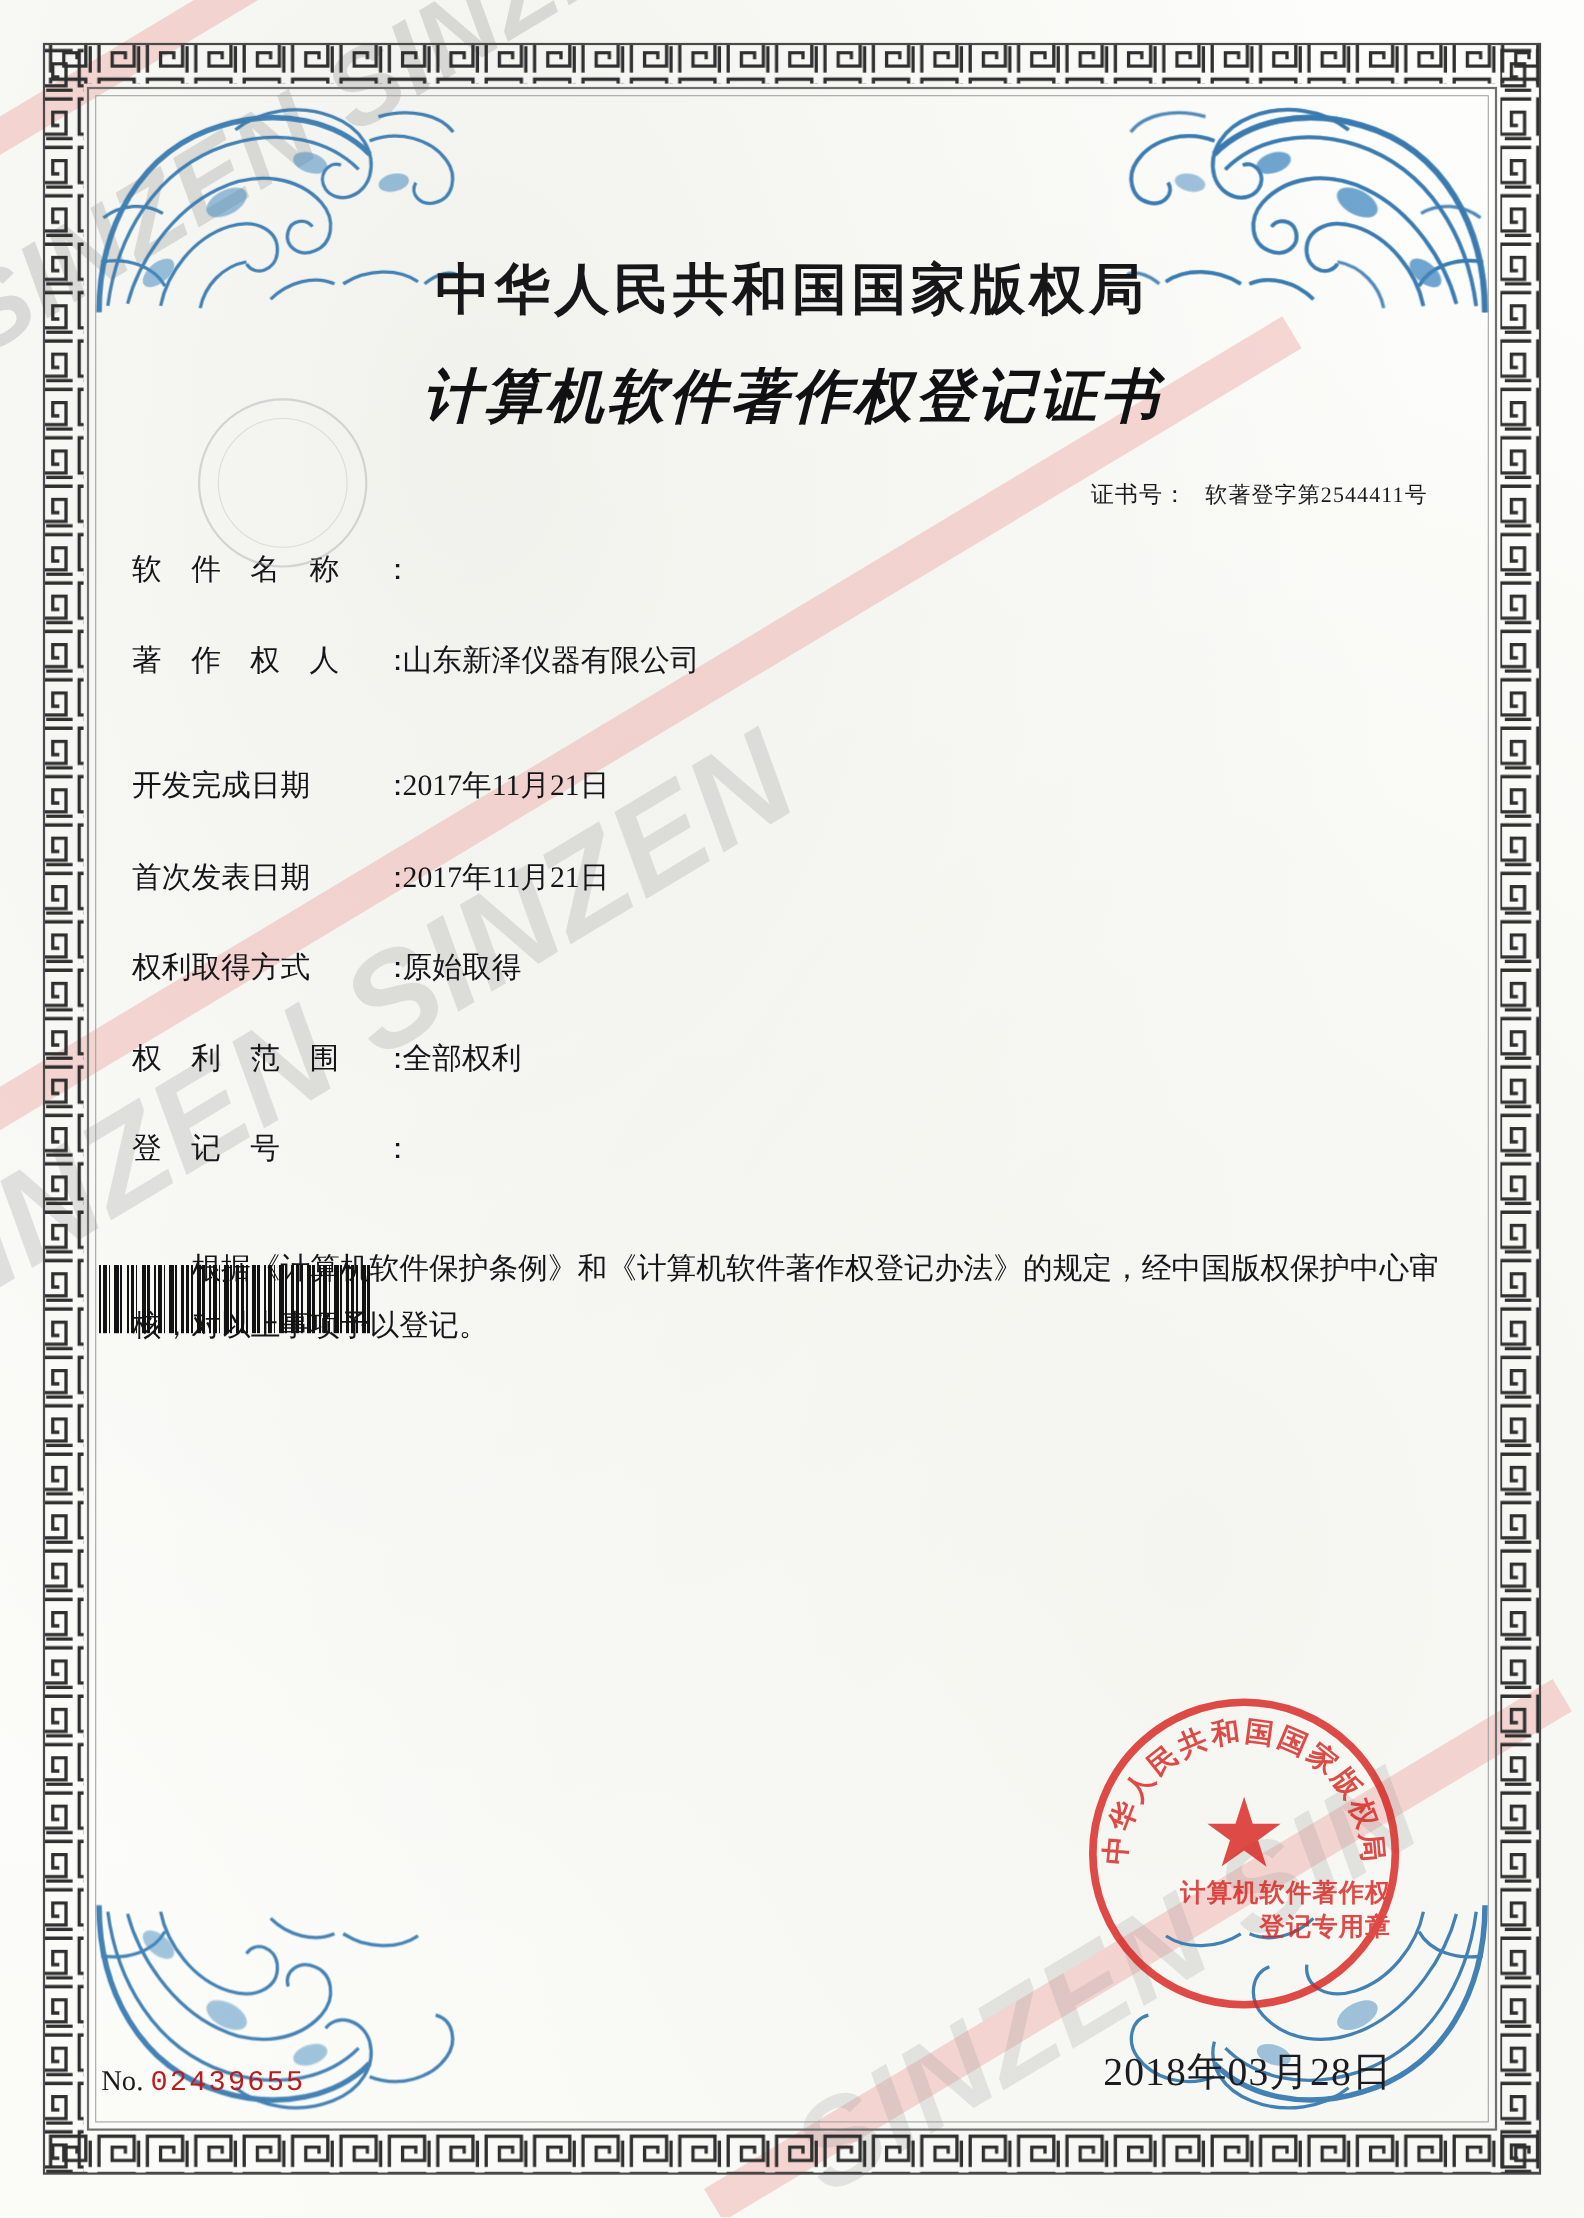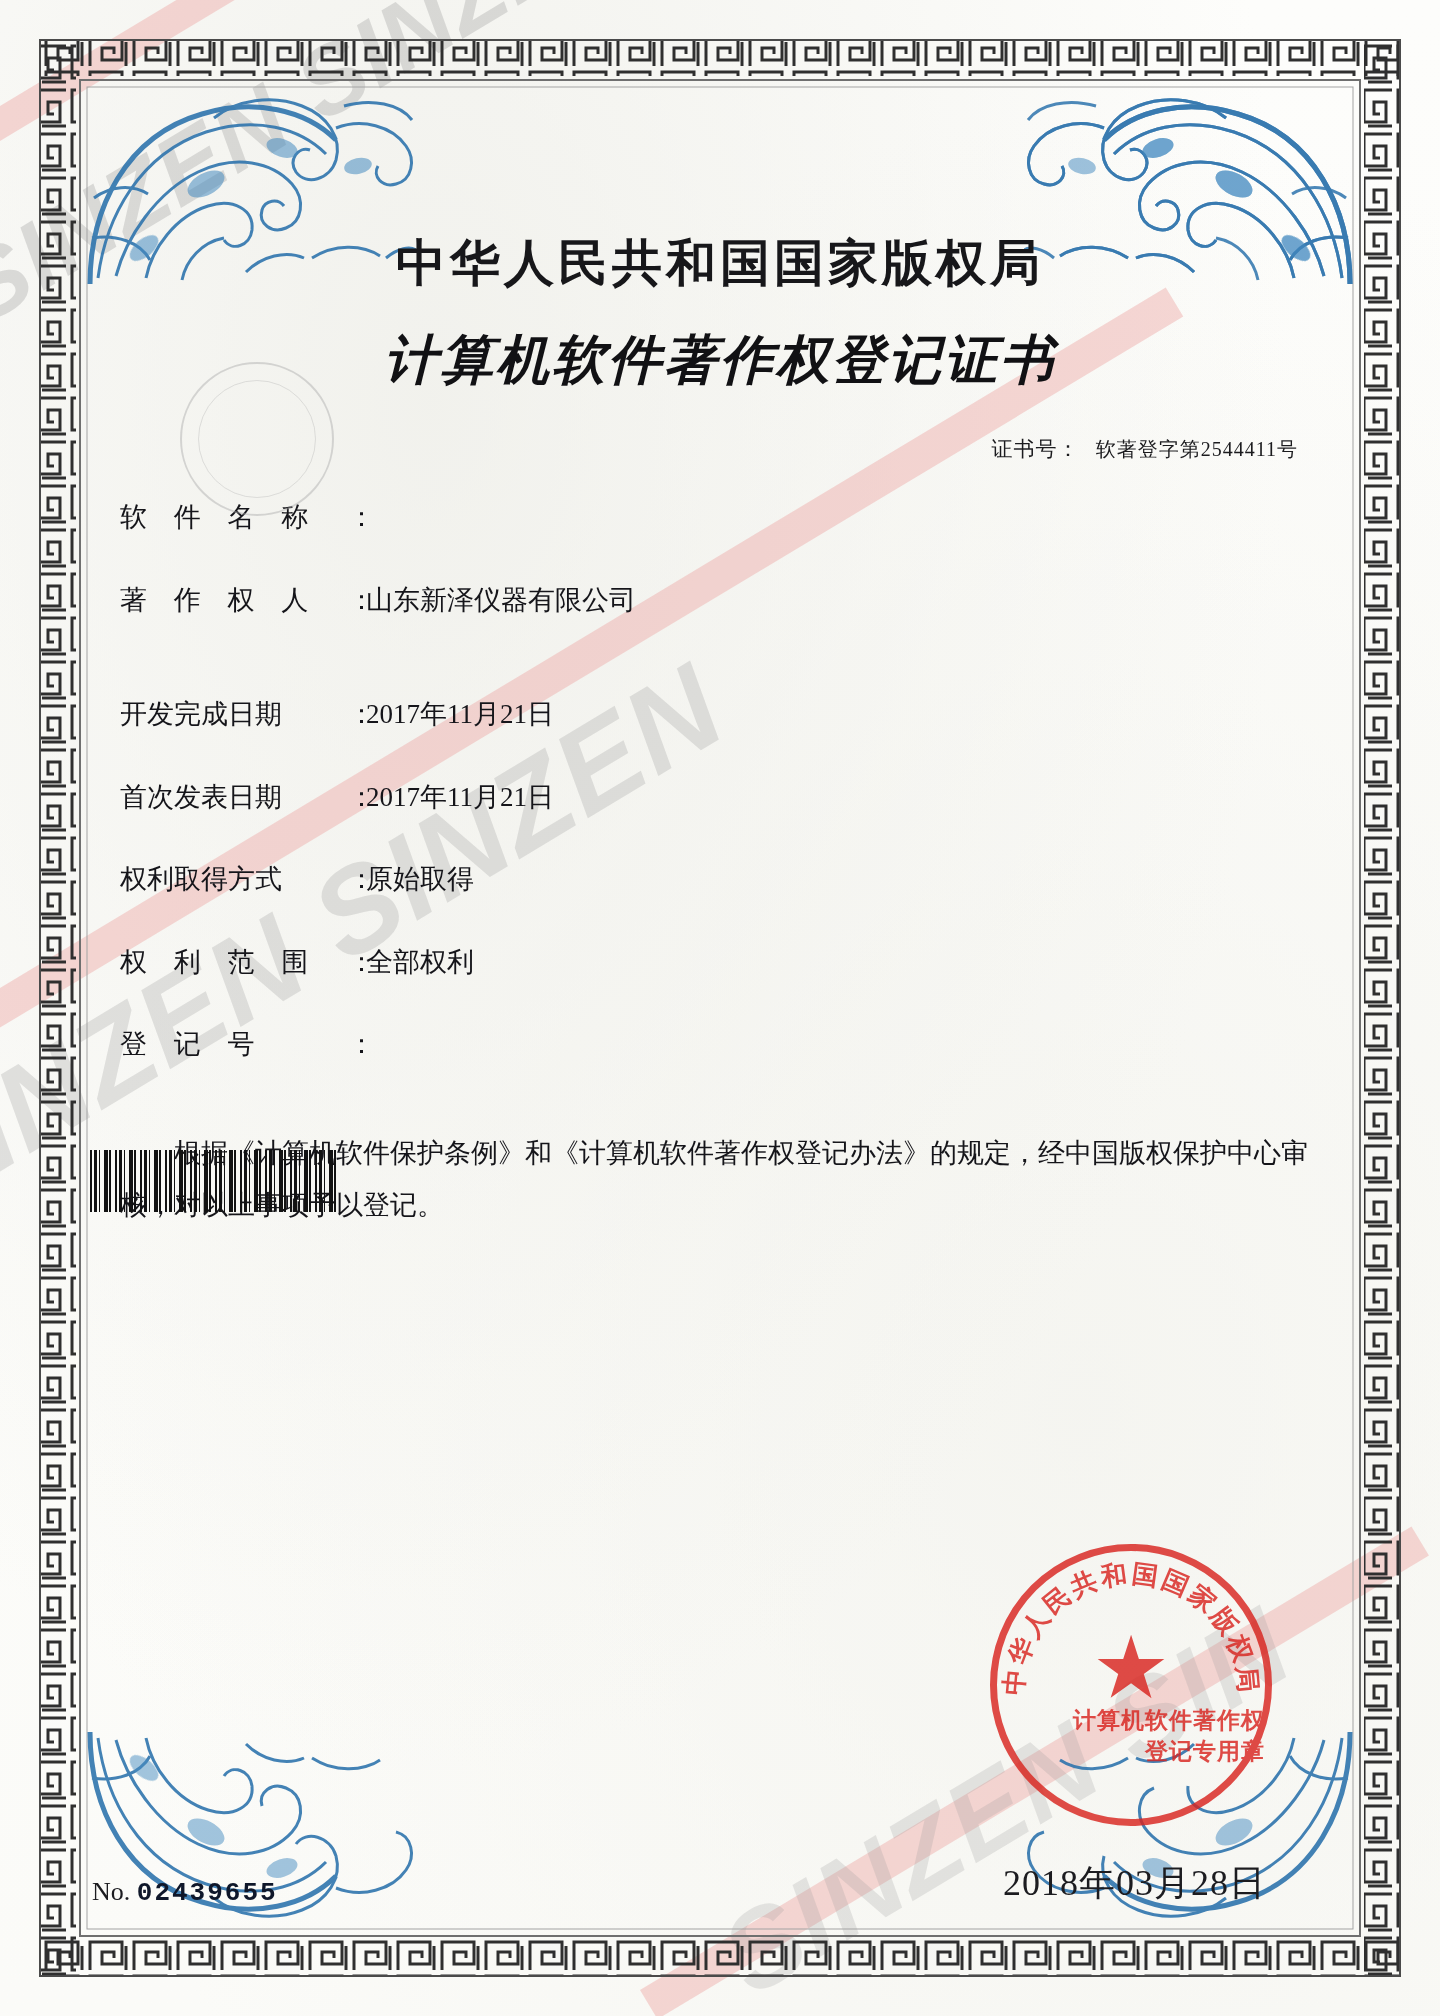--- a/index.html
+++ b/index.html
@@ -215,22 +215,21 @@
   #footer-no {
     position: absolute;
     left: 92px;
     bottom: 108px;
     font-size: 26px;
     color: #1c1c20;
   }
   #footer-no .num {
     font-family: "Liberation Mono", monospace;
     letter-spacing: 2px;
-    color: #0f172a;
-    font-weight: bold;
+    color: #b91c1c;
   }
   #footer-date {
     position: absolute;
     right: 174px;
     bottom: 108px;
     font-size: 36px;
     color: #1c1c20;
     letter-spacing: 1px;
   }
 

